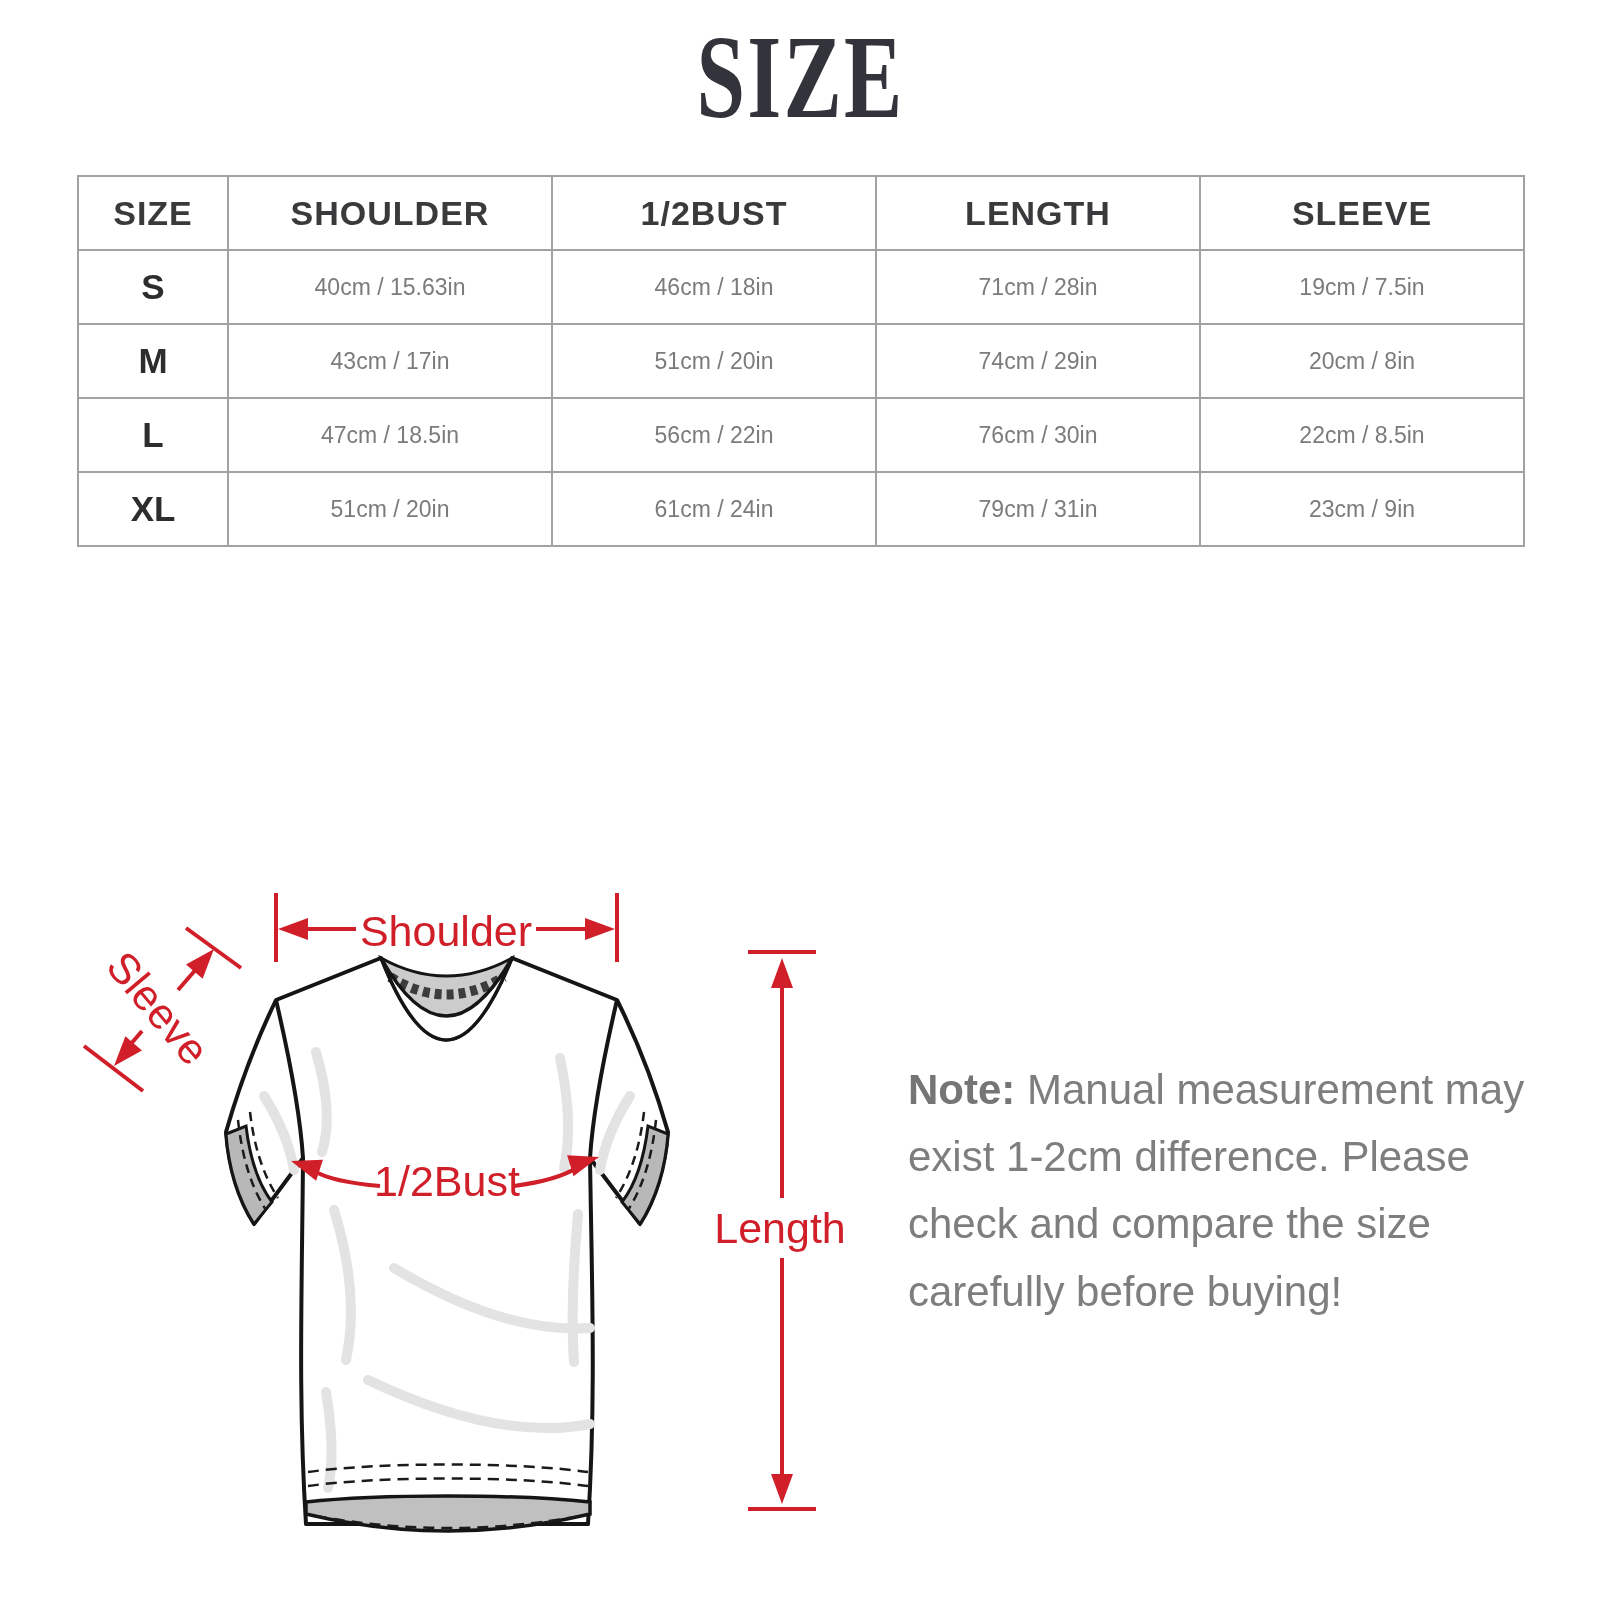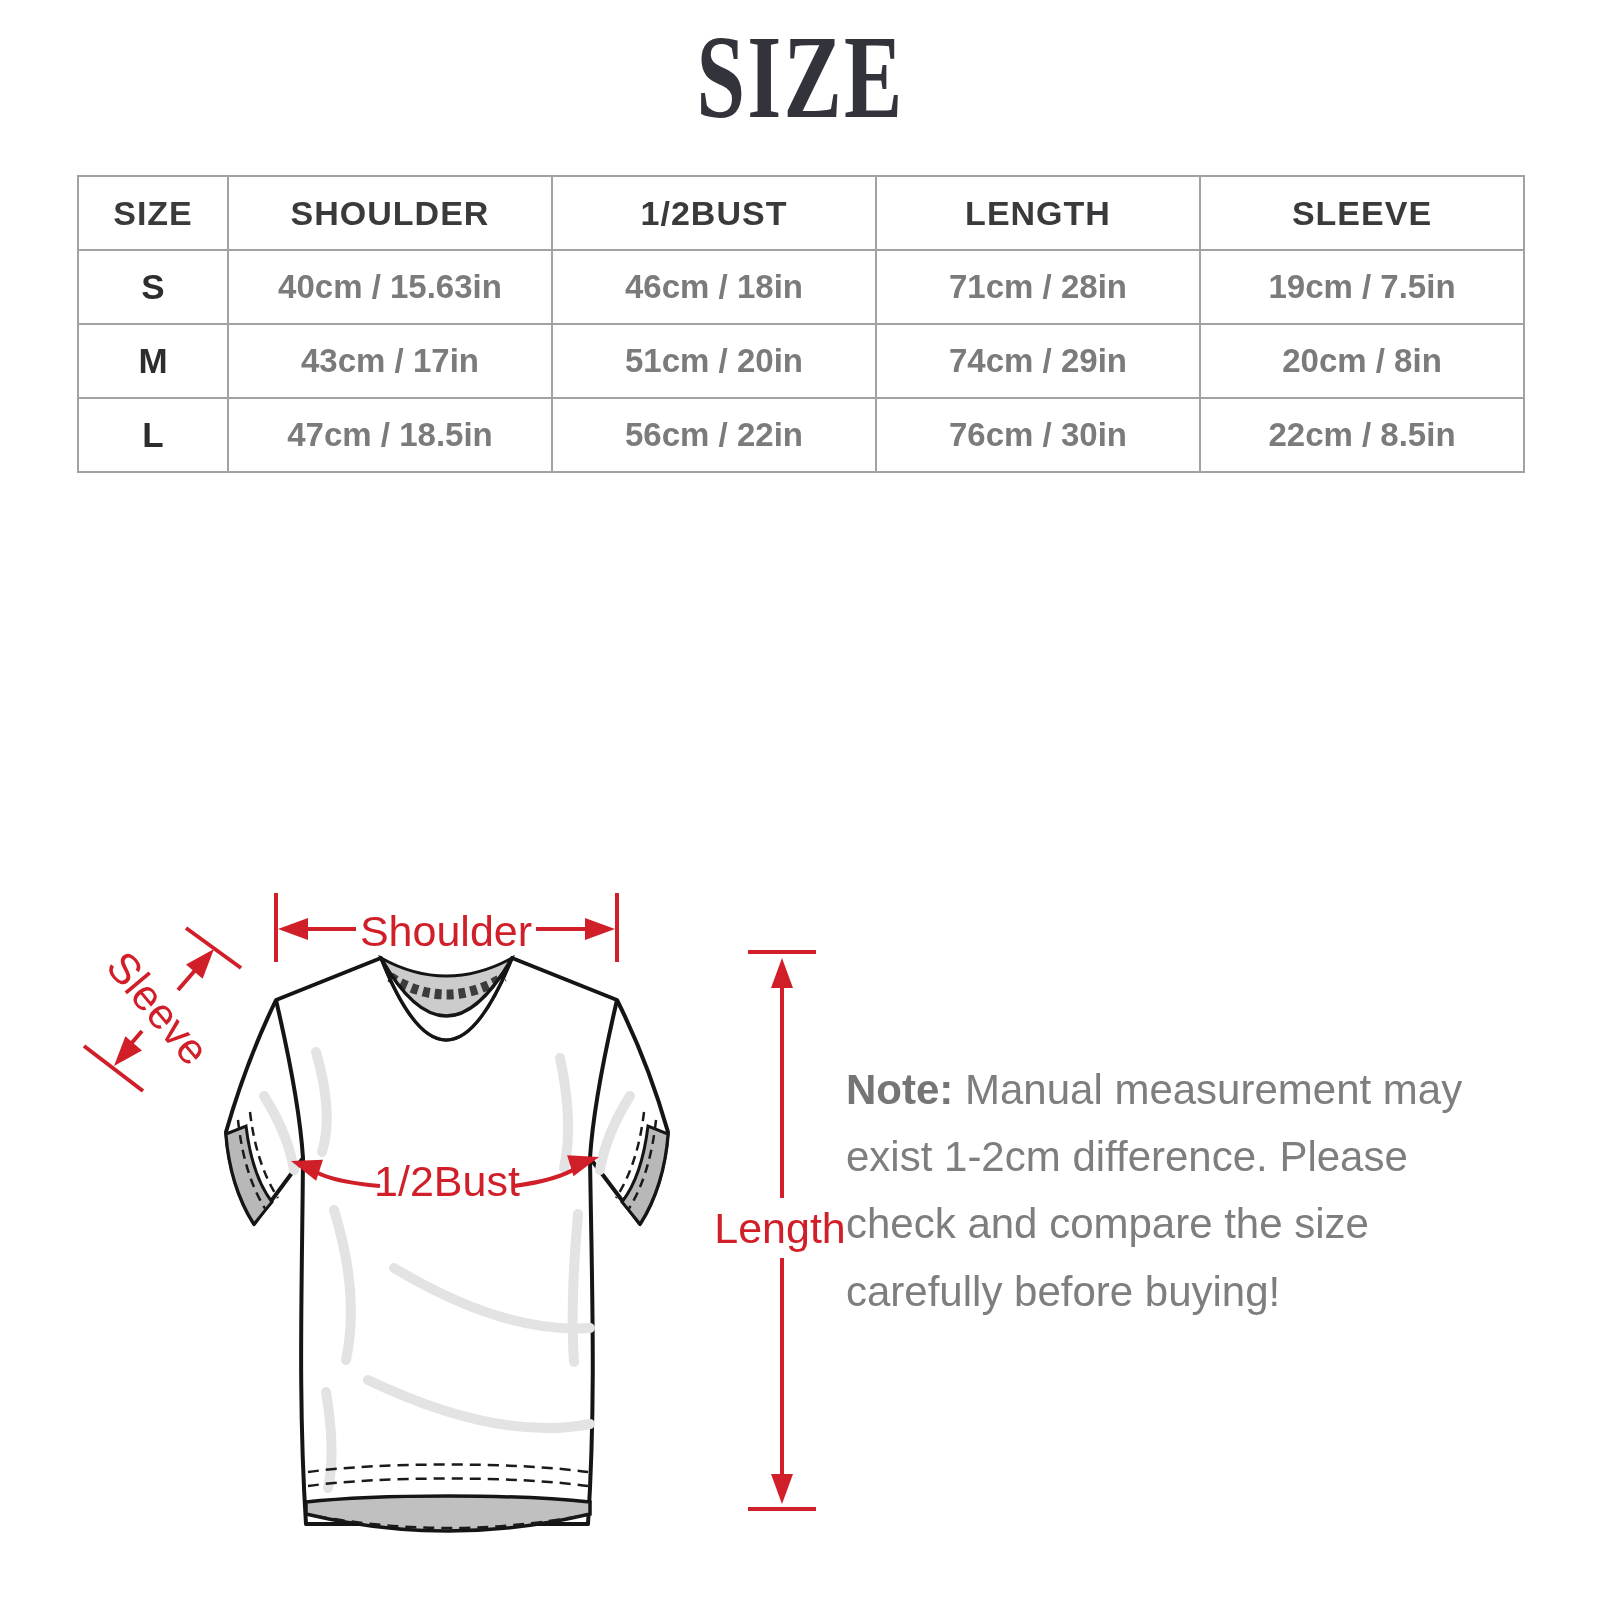--- a/index.html
+++ b/index.html
@@ -18,29 +18,29 @@
   table.size-table{
     position:absolute;left:77px;top:175px;width:1446px;
     border-collapse:collapse;table-layout:fixed;
   }
   .size-table th,.size-table td{
     border:2px solid #a2a2a2;height:72px;padding:0;
     text-align:center;vertical-align:middle;white-space:nowrap;
   }
   .size-table thead th{font-size:34px;font-weight:700;color:#3a3a3c;letter-spacing:1px;}
   .size-table tbody th{font-size:35px;font-weight:700;color:#2d2d2f;}
-  .size-table tbody td{font-size:33px;font-weight:700;color:#7b7b7b;}
+  .size-table tbody td{font-size:23px;font-weight:400;color:#7b7b7b;}
   
   svg.diagram{position:absolute;left:0;top:0;width:1600px;height:1600px;}
   svg.diagram text.red-label{
     font-family:"Liberation Sans",sans-serif;font-size:43px;fill:#d01f28;
   }
   
   .note{
-    position:absolute;left:846px;top:1056px;width:648px;
+    position:absolute;left:908px;top:1056px;width:648px;
     font-size:42px;line-height:1.6;color:#7e7e7e;text-align:left;
   }
   .note b{font-weight:700;color:#757575;}
 </style>
 </head>
 <body>
 
 <div class="size-title">
   <span>SIZE</span>
 </div>
@@ -76,20 +76,27 @@
         <td>51cm / 20in</td>
         <td>74cm / 29in</td>
         <td>20cm / 8in</td>
       </tr>
       <tr>
         <th>L</th>
         <td>47cm / 18.5in</td>
         <td>56cm / 22in</td>
         <td>76cm / 30in</td>
         <td>22cm / 8.5in</td>
+      </tr>
+      <tr>
+        <th>XL</th>
+        <td>51cm / 20in</td>
+        <td>61cm / 24in</td>
+        <td>79cm / 31in</td>
+        <td>23cm / 9in</td>
       </tr>
     </tbody>
 </table>
 
 <svg class="diagram" viewBox="0 0 1600 1600">
 
   <g>
 
     <path d="M 381,958
          L 276,1000

